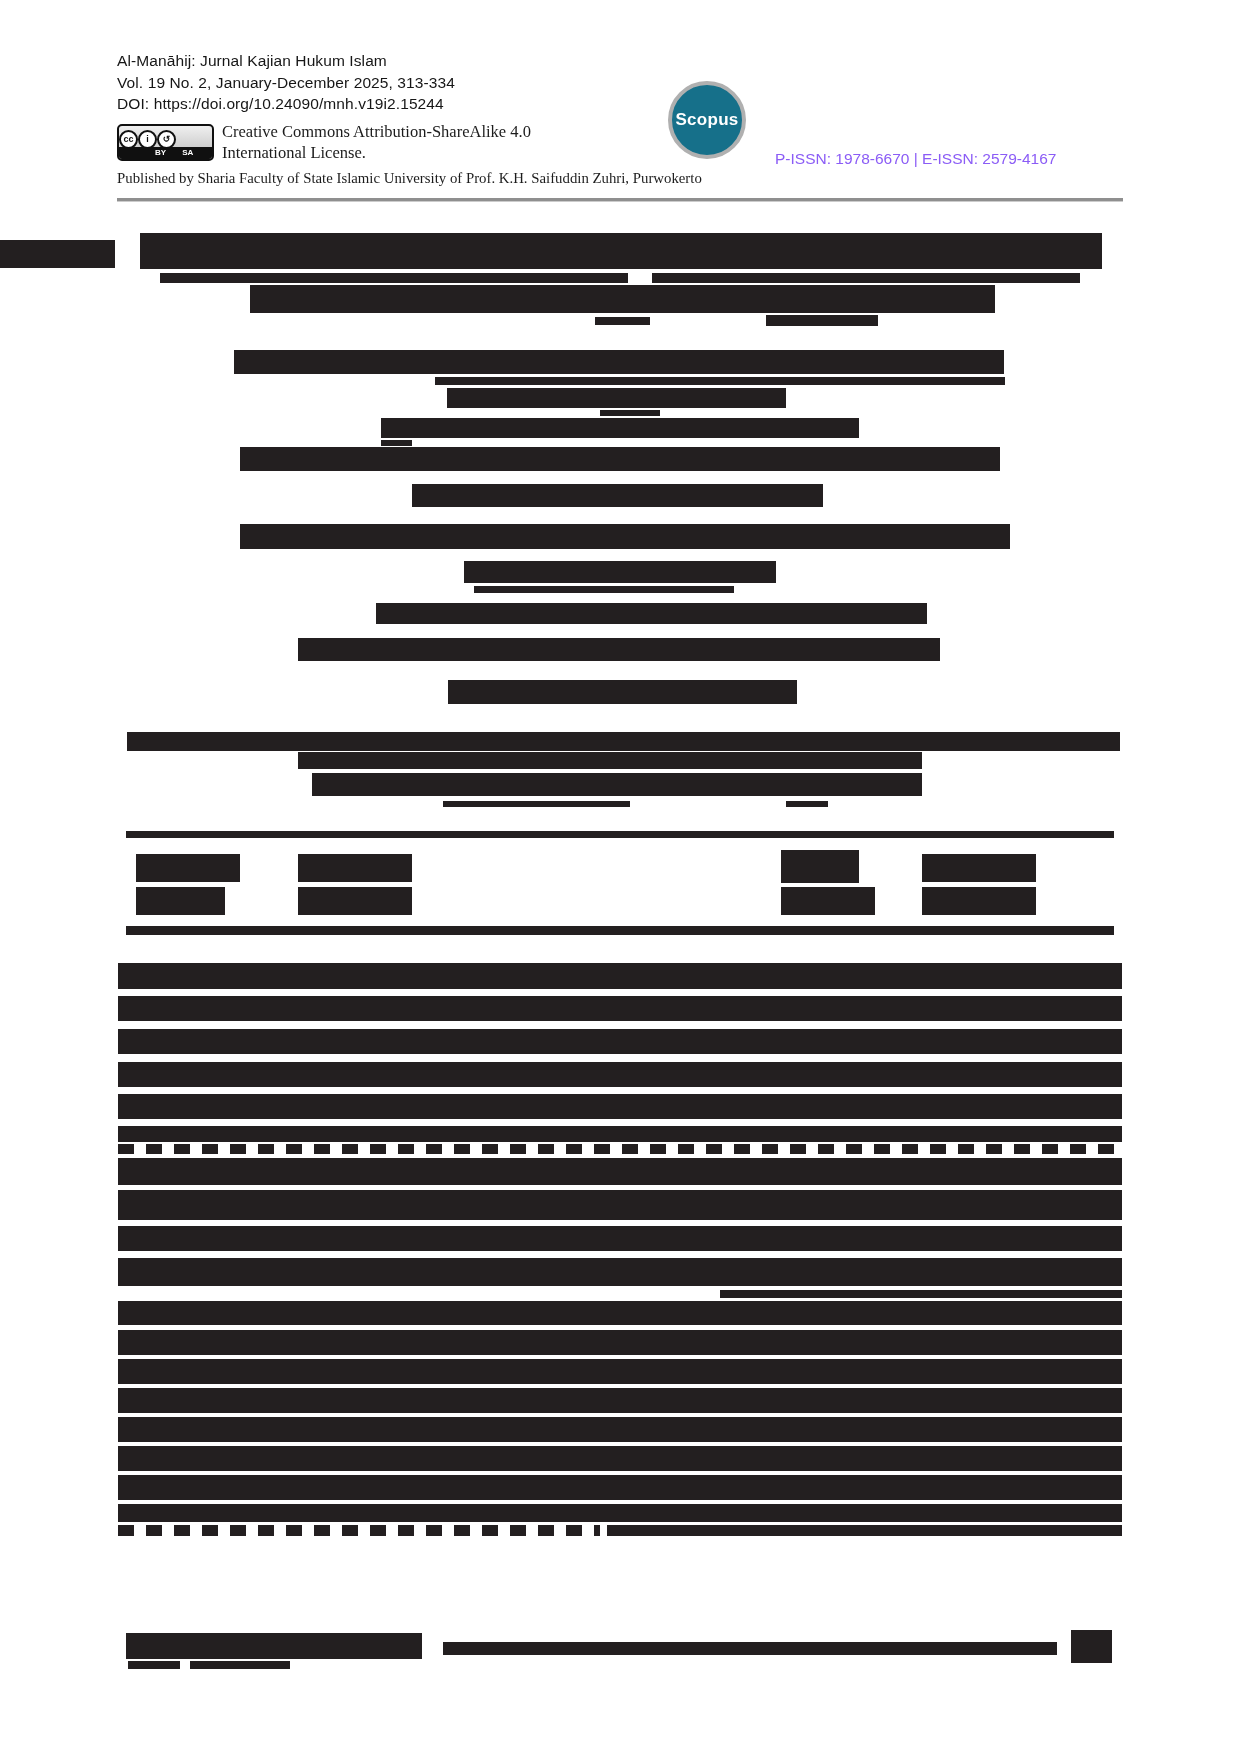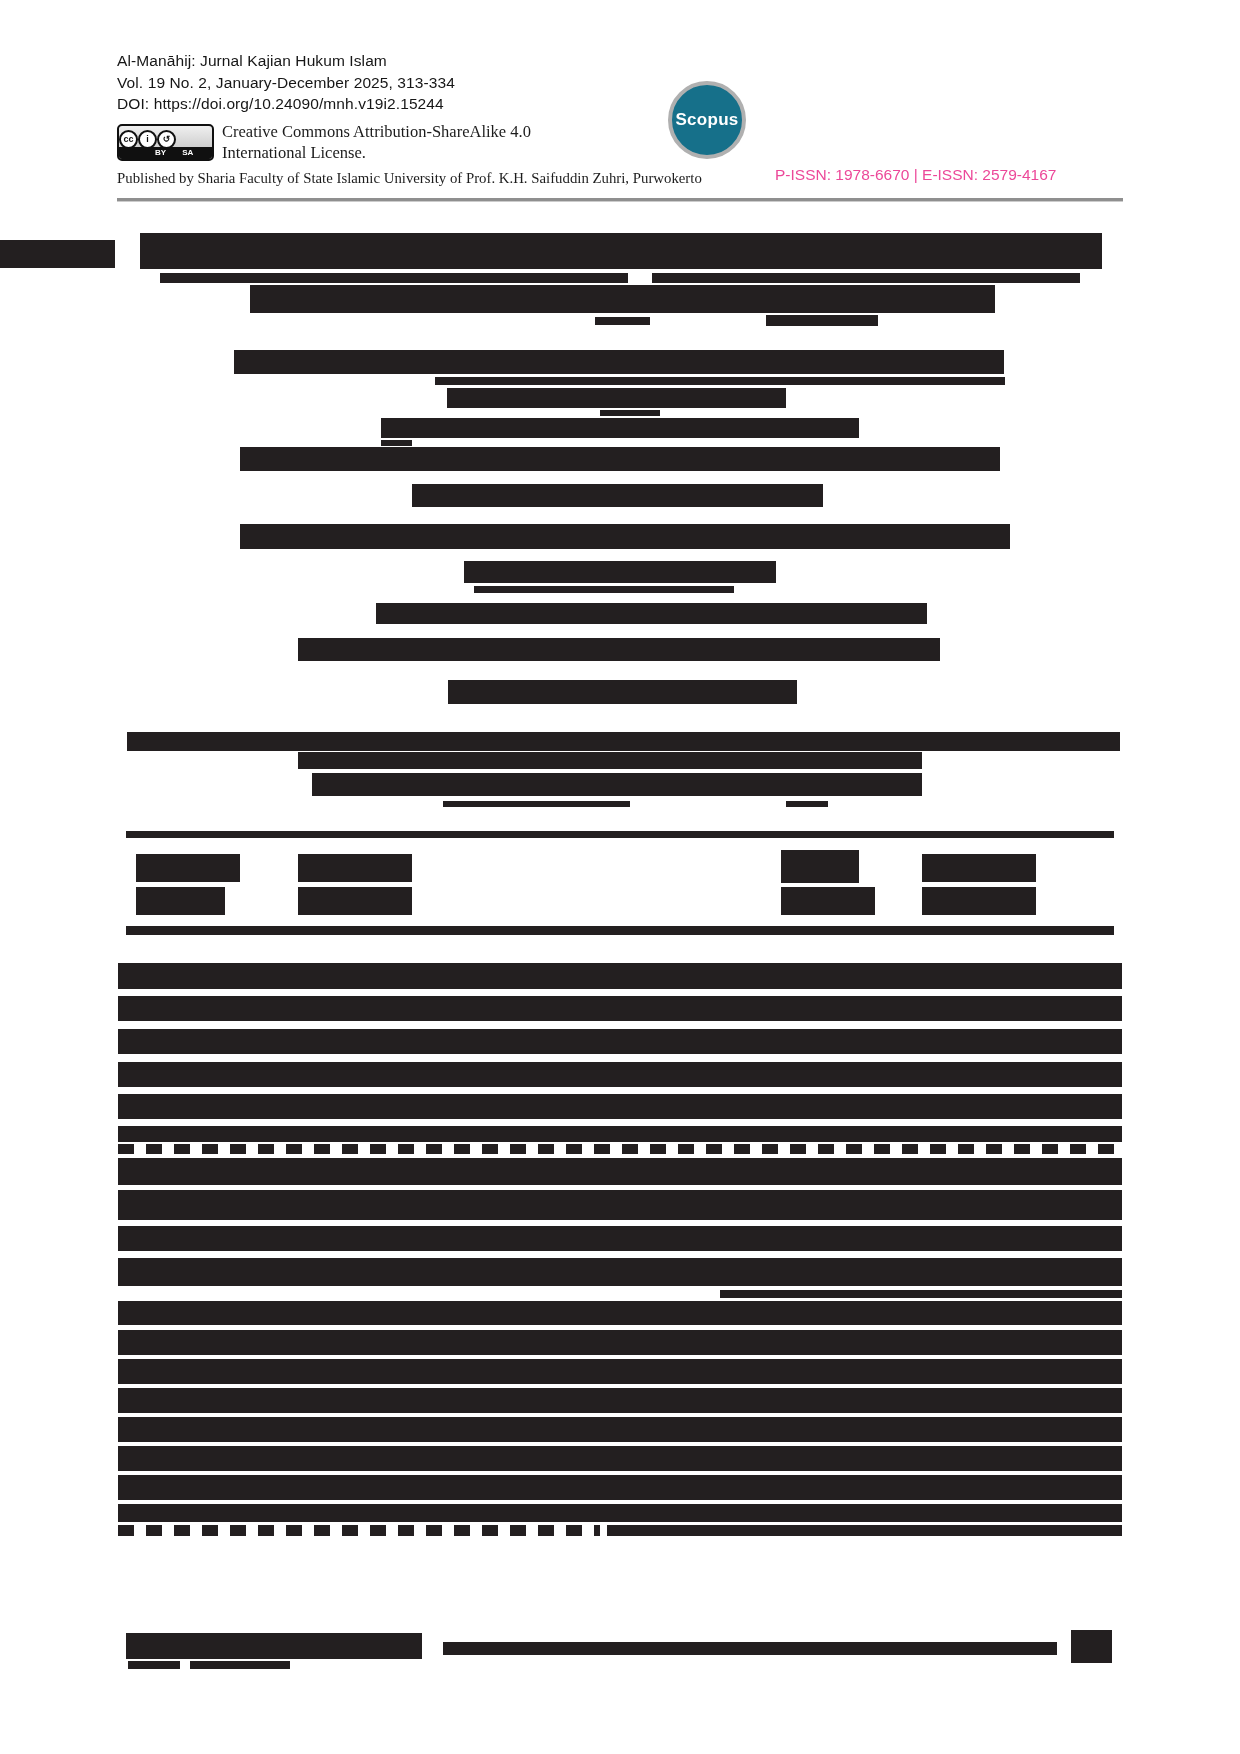--- a/index.html
+++ b/index.html
@@ -40,21 +40,21 @@
   .arch{position:absolute;left:0;top:12px;width:78px;height:62px;box-sizing:border-box;
     border:13px solid #4d4d4d;border-bottom:none;border-radius:39px 39px 0 0/50px 50px 0 0;}
   .arch-spike{position:absolute;left:33px;top:1px;width:12px;height:12px;background:#4d4d4d;
     transform:rotate(45deg);}
   .arch-base{position:absolute;left:0;top:76px;width:78px;height:11px;background:#4d4d4d;}
   .wordmark{position:absolute;left:82px;top:2px;font-size:47px;font-weight:bold;
     letter-spacing:-2px;color:#4d4d4d;font-family:"Liberation Sans",sans-serif;}
   .logo-caption{position:absolute;left:88px;top:76px;font-size:8.5px;font-weight:bold;
     letter-spacing:3px;color:#4d4d4d;white-space:nowrap;}
   .logo-caption .sq{display:inline-block;width:8px;height:8px;background:#4d4d4d;margin-left:4px;}
-  .issn{position:absolute;left:775px;top:150px;font-size:15.5px;color:#ec4899;margin-top:16px;}
+  .issn{position:absolute;left:775px;top:150px;font-size:15.5px;color:#8b5cf6;}
   
   .redaction{position:absolute;background:#231f20;}
   .redaction.dashes{background:repeating-linear-gradient(90deg,#231f20 0 16px,#ffffff 16px 28px);}
 </style>
 </head>
 <body>
 
 <div class="page" id="page">
 
   <div class="masthead">

